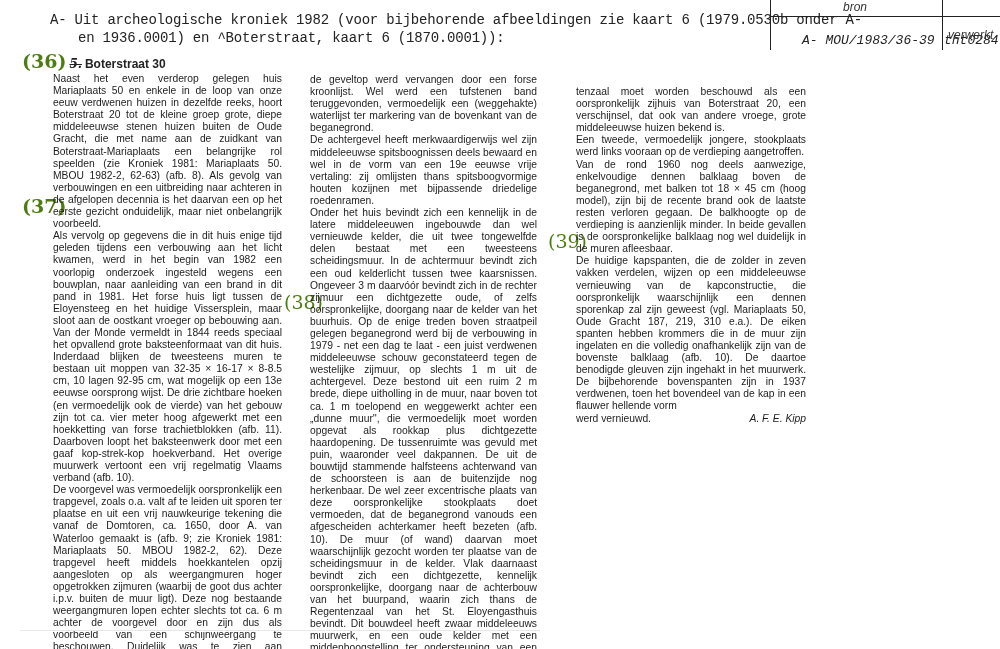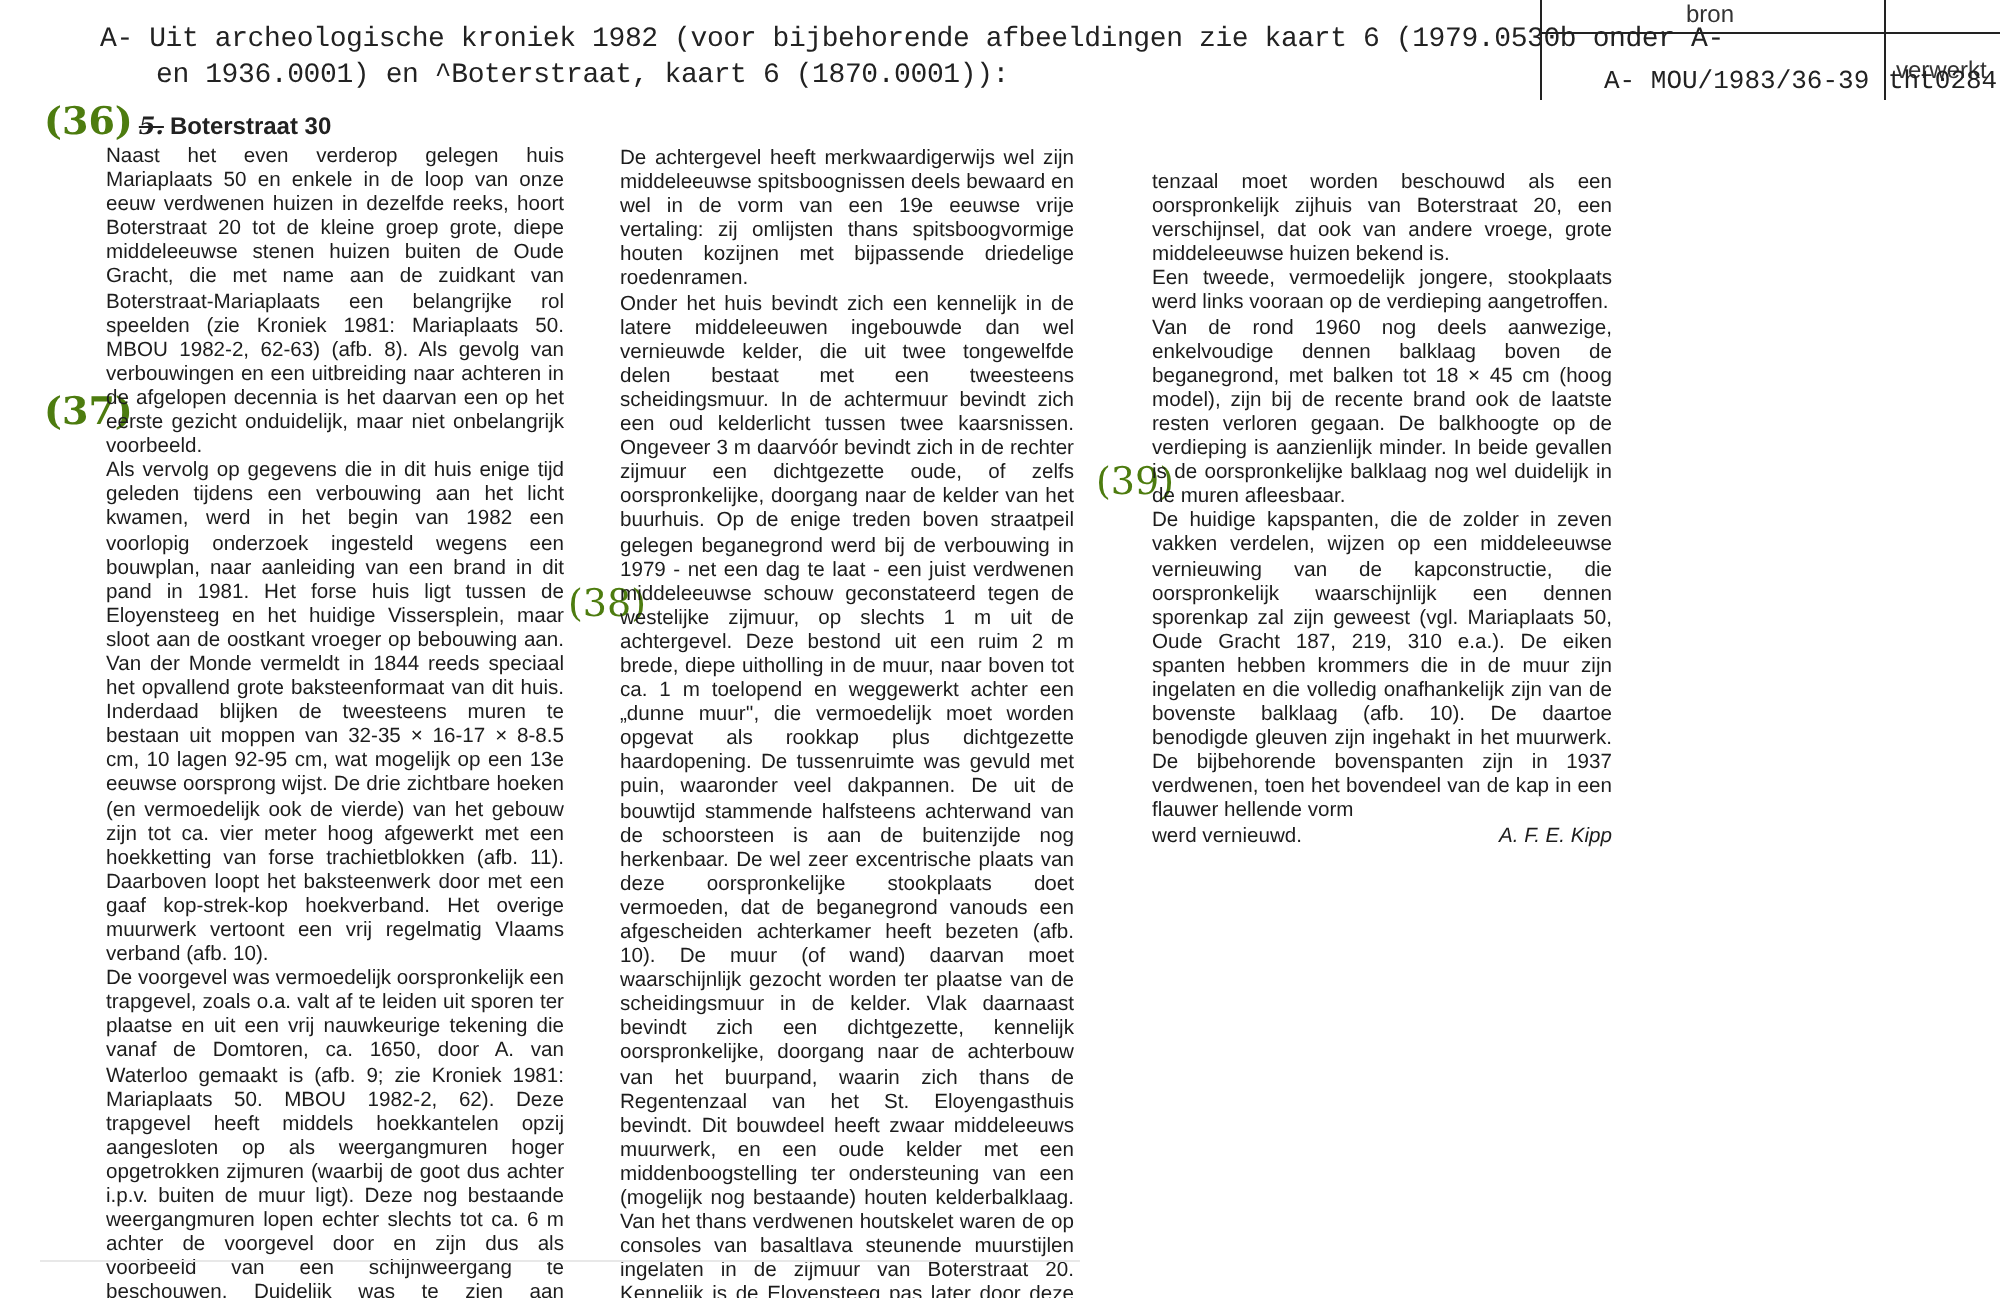--- a/index.html
+++ b/index.html
@@ -2,21 +2,21 @@
 <html><head>
 <meta charset="utf-8">
 <style>
   html, body { margin: 0; padding: 0; background: #ffffff; }
   body { width: 1000px; height: 649px; position: relative; overflow: hidden; color: #1a1a1a; }
   .typewriter { font-family: "Liberation Mono", "DejaVu Sans Mono", monospace; color: #222; }
   .header-line { position: absolute; font-size: 14px; white-space: nowrap; letter-spacing: -0.2px; }
   #hl1 { left: 50px; top: 12px; }
   #hl2 { left: 78px; top: 30px; }
 
-  .src-table { position: absolute; left: 770px; top: 0; width: 230px; height: 52px; }
+  .src-table { position: absolute; left: 770px; top: 0; width: 230px; height: 52px; font-style: italic; }
   .src-table .vline { position: absolute; width: 1px; background: #222; }
   .src-table .hline { position: absolute; height: 1px; background: #222; }
   .src-table .hcell { position: absolute; font-family: "Liberation Sans", sans-serif; font-size: 12px; color: #333; }
   .src-table .vcell { position: absolute; font-size: 13px; white-space: nowrap; }
 
   .section-title { position: absolute; left: 22px; top: 50px; font-family: "Liberation Sans", sans-serif; font-size: 12px; font-weight: bold; color: #222; white-space: nowrap; }
   .hand { font-family: "DejaVu Serif", serif; font-size: 19px; color: #4d7c0f; }
   .strike { font-family: "DejaVu Serif", serif; font-style: italic; text-decoration: line-through; margin: 0 3px; font-size: 12px; }
 
   .col { position: absolute; font-family: "Liberation Sans", sans-serif; font-size: 10.3px; line-height: 12.1px; text-align: justify; color: #1c1c1c; hyphens: none; }
@@ -61,20 +61,21 @@
 <div id="mn39" class="margin-note hand">(39)</div>
 
 <div id="col1" class="col">
   <p>Naast het even verderop gelegen huis Mariaplaats 50 en enkele in de loop van onze eeuw verdwenen huizen in dezelfde reeks, hoort Boterstraat 20 tot de kleine groep grote, diepe middeleeuwse stenen huizen buiten de Oude Gracht, die met name aan de zuidkant van Boterstraat-Mariaplaats een belangrijke rol speelden (zie Kroniek 1981: Mariaplaats 50. MBOU 1982-2, 62-63) (afb. 8). Als gevolg van verbouwingen en een uitbreiding naar achteren in de afgelopen decennia is het daarvan een op het eerste gezicht onduidelijk, maar niet onbelangrijk voorbeeld.</p>
   <p>Als vervolg op gegevens die in dit huis enige tijd geleden tijdens een verbouwing aan het licht kwamen, werd in het begin van 1982 een voorlopig onderzoek ingesteld wegens een bouwplan, naar aanleiding van een brand in dit pand in 1981. Het forse huis ligt tussen de Eloyensteeg en het huidige Vissersplein, maar sloot aan de oostkant vroeger op bebouwing aan. Van der Monde vermeldt in 1844 reeds speciaal het opvallend grote baksteenformaat van dit huis. Inderdaad blijken de tweesteens muren te bestaan uit moppen van 32-35 × 16-17 × 8-8.5 cm, 10 lagen 92-95 cm, wat mogelijk op een 13e eeuwse oorsprong wijst. De drie zichtbare hoeken (en vermoedelijk ook de vierde) van het gebouw zijn tot ca. vier meter hoog afgewerkt met een hoekketting van forse trachietblokken (afb. 11). Daarboven loopt het baksteenwerk door met een gaaf kop-strek-kop hoekverband. Het overige muurwerk vertoont een vrij regelmatig Vlaams verband (afb. 10).</p>
   <p>De voorgevel was vermoedelijk oorspronkelijk een trapgevel, zoals o.a. valt af te leiden uit sporen ter plaatse en uit een vrij nauwkeurige tekening die vanaf de Domtoren, ca. 1650, door A. van Waterloo gemaakt is (afb. 9; zie Kroniek 1981: Mariaplaats 50. MBOU 1982-2, 62). Deze trapgevel heeft middels hoekkantelen opzij aangesloten op als weergangmuren hoger opgetrokken zijmuren (waarbij de goot dus achter i.p.v. buiten de muur ligt). Deze nog bestaande weergangmuren lopen echter slechts tot ca. 6 m achter de voorgevel door en zijn dus als voorbeeld van een schijnweergang te beschouwen. Duidelijk was te zien aan steenformaat en Vlaams verband, dat deze opbouw tot het originele muurwerk behoort.</p>
 
 </div>
 
 <div id="col2" class="col">
+  <p>de geveltop werd vervangen door een forse kroonlijst. Wel werd een tufstenen band teruggevonden, vermoedelijk een (weggehakte) waterlijst ter markering van de bovenkant van de beganegrond.</p>
   <p>De achtergevel heeft merkwaardigerwijs wel zijn middeleeuwse spitsboognissen deels bewaard en wel in de vorm van een 19e eeuwse vrije vertaling: zij omlijsten thans spitsboogvormige houten kozijnen met bijpassende driedelige roedenramen.</p>
   <p>Onder het huis bevindt zich een kennelijk in de latere middeleeuwen ingebouwde dan wel vernieuwde kelder, die uit twee tongewelfde delen bestaat met een tweesteens scheidingsmuur. In de achtermuur bevindt zich een oud kelderlicht tussen twee kaarsnissen. Ongeveer 3 m daarvóór bevindt zich in de rechter zijmuur een dichtgezette oude, of zelfs oorspronkelijke, doorgang naar de kelder van het buurhuis. Op de enige treden boven straatpeil gelegen beganegrond werd bij de verbouwing in 1979 - net een dag te laat - een juist verdwenen middeleeuwse schouw geconstateerd tegen de westelijke zijmuur, op slechts 1 m uit de achtergevel. Deze bestond uit een ruim 2 m brede, diepe uitholling in de muur, naar boven tot ca. 1 m toelopend en weggewerkt achter een „dunne muur'', die vermoedelijk moet worden opgevat als rookkap plus dichtgezette haardopening. De tussenruimte was gevuld met puin, waaronder veel dakpannen. De uit de bouwtijd stammende halfsteens achterwand van de schoorsteen is aan de buitenzijde nog herkenbaar. De wel zeer excentrische plaats van deze oorspronkelijke stookplaats doet vermoeden, dat de beganegrond vanouds een afgescheiden achterkamer heeft bezeten (afb. 10). De muur (of wand) daarvan moet waarschijnlijk gezocht worden ter plaatse van de scheidingsmuur in de kelder. Vlak daarnaast bevindt zich een dichtgezette, kennelijk oorspronkelijke, doorgang naar de achterbouw van het buurpand, waarin zich thans de Regentenzaal van het St. Eloyengasthuis bevindt. Dit bouwdeel heeft zwaar middeleeuws muurwerk, en een oude kelder met een middenboogstelling ter ondersteuning van een (mogelijk nog bestaande) houten kelderbalklaag. Van het thans verdwenen houtskelet waren de op consoles van basaltlava steunende muurstijlen ingelaten in de zijmuur van Boterstraat 20. Kennelijk is de Eloyensteeg pas later door deze achterbouw heen doorgetrokken. Het is niet onmogelijk, dat de huidige Regen-</p>
 </div>
 
 <div id="col3" class="col">
   <p>tenzaal moet worden beschouwd als een oorspronkelijk zijhuis van Boterstraat 20, een verschijnsel, dat ook van andere vroege, grote middeleeuwse huizen bekend is.</p>
   <p>Een tweede, vermoedelijk jongere, stookplaats werd links vooraan op de verdieping aangetroffen.</p>
   <p>Van de rond 1960 nog deels aanwezige, enkelvoudige dennen balklaag boven de beganegrond, met balken tot 18 × 45 cm (hoog model), zijn bij de recente brand ook de laatste resten verloren gegaan. De balkhoogte op de verdieping is aanzienlijk minder. In beide gevallen is de oorspronkelijke balklaag nog wel duidelijk in de muren afleesbaar.</p>
   <p>De huidige kapspanten, die de zolder in zeven vakken verdelen, wijzen op een middeleeuwse vernieuwing van de kapconstructie, die oorspronkelijk waarschijnlijk een dennen sporenkap zal zijn geweest (vgl. Mariaplaats 50, Oude Gracht 187, 219, 310 e.a.). De eiken spanten hebben krommers die in de muur zijn ingelaten en die volledig onafhankelijk zijn van de bovenste balklaag (afb. 10). De daartoe benodigde gleuven zijn ingehakt in het muurwerk. De bijbehorende bovenspanten zijn in 1937 verdwenen, toen het bovendeel van de kap in een flauwer hellende vorm</p>
   <div class="sig-line">

